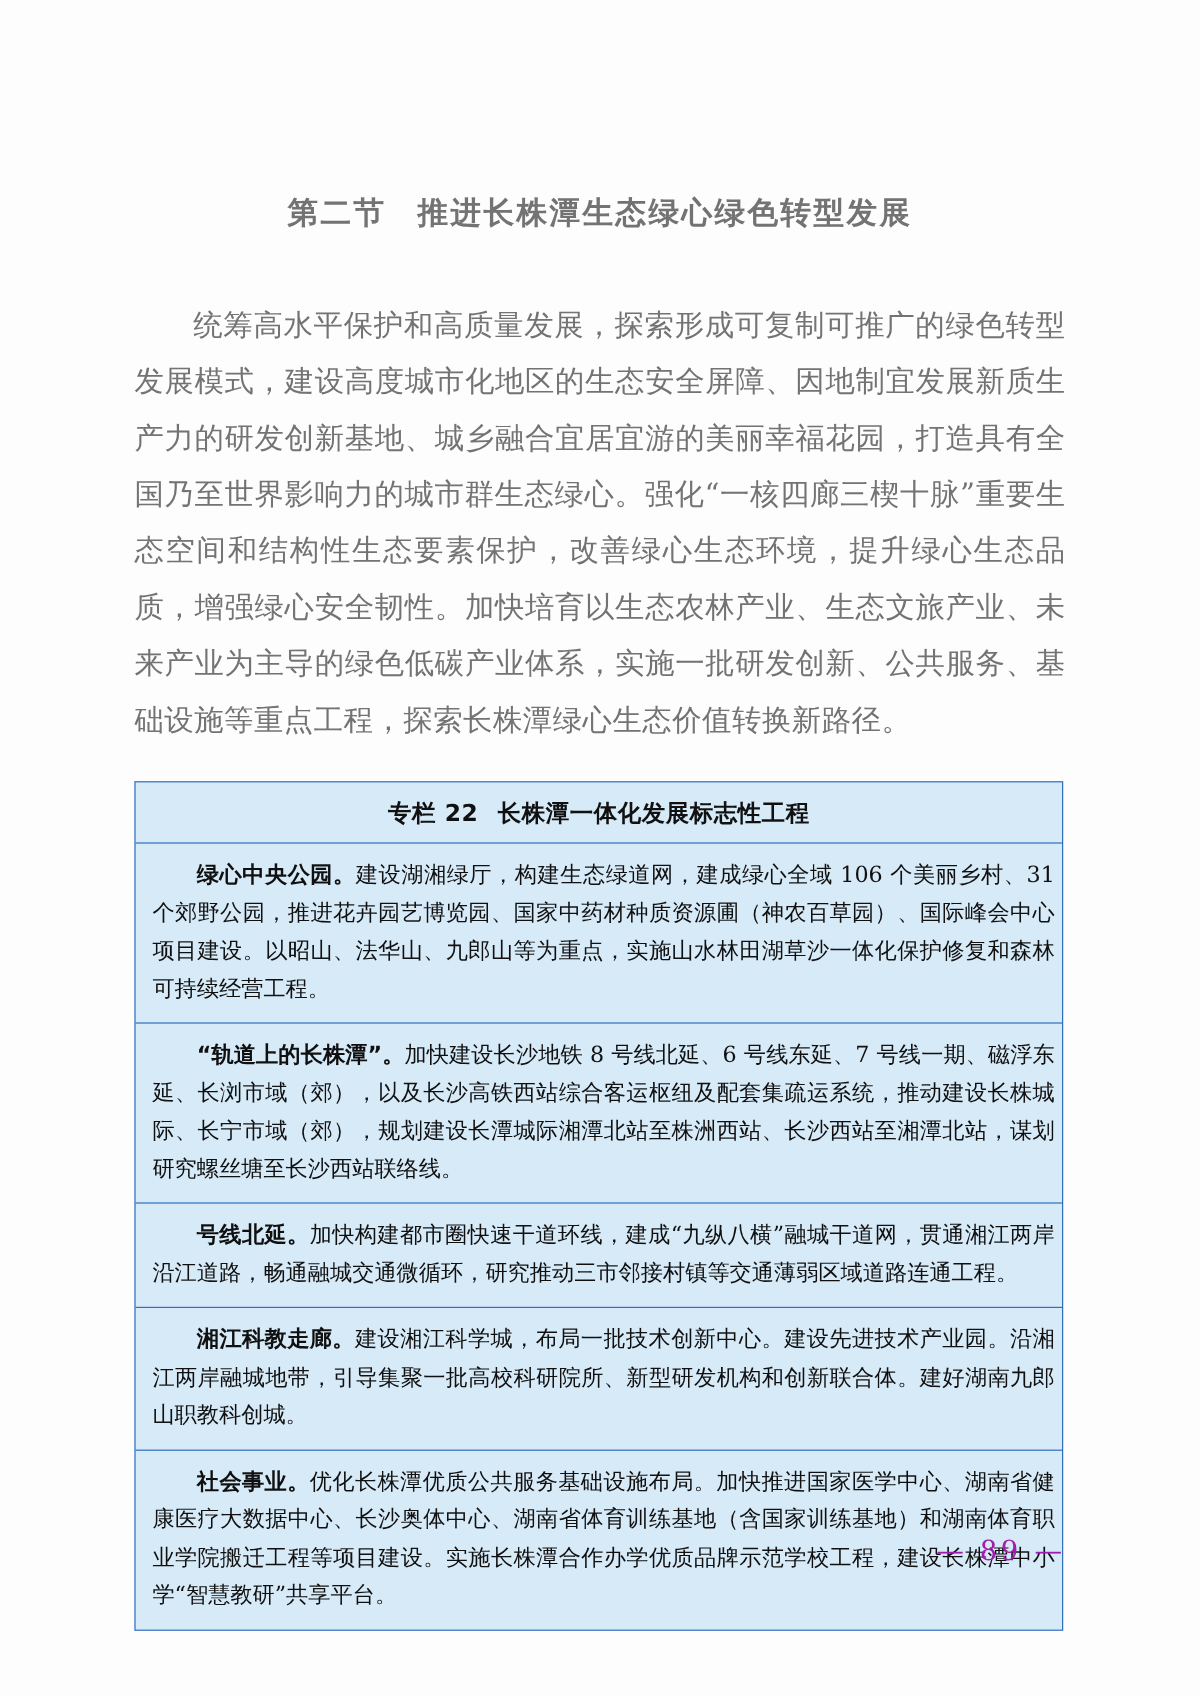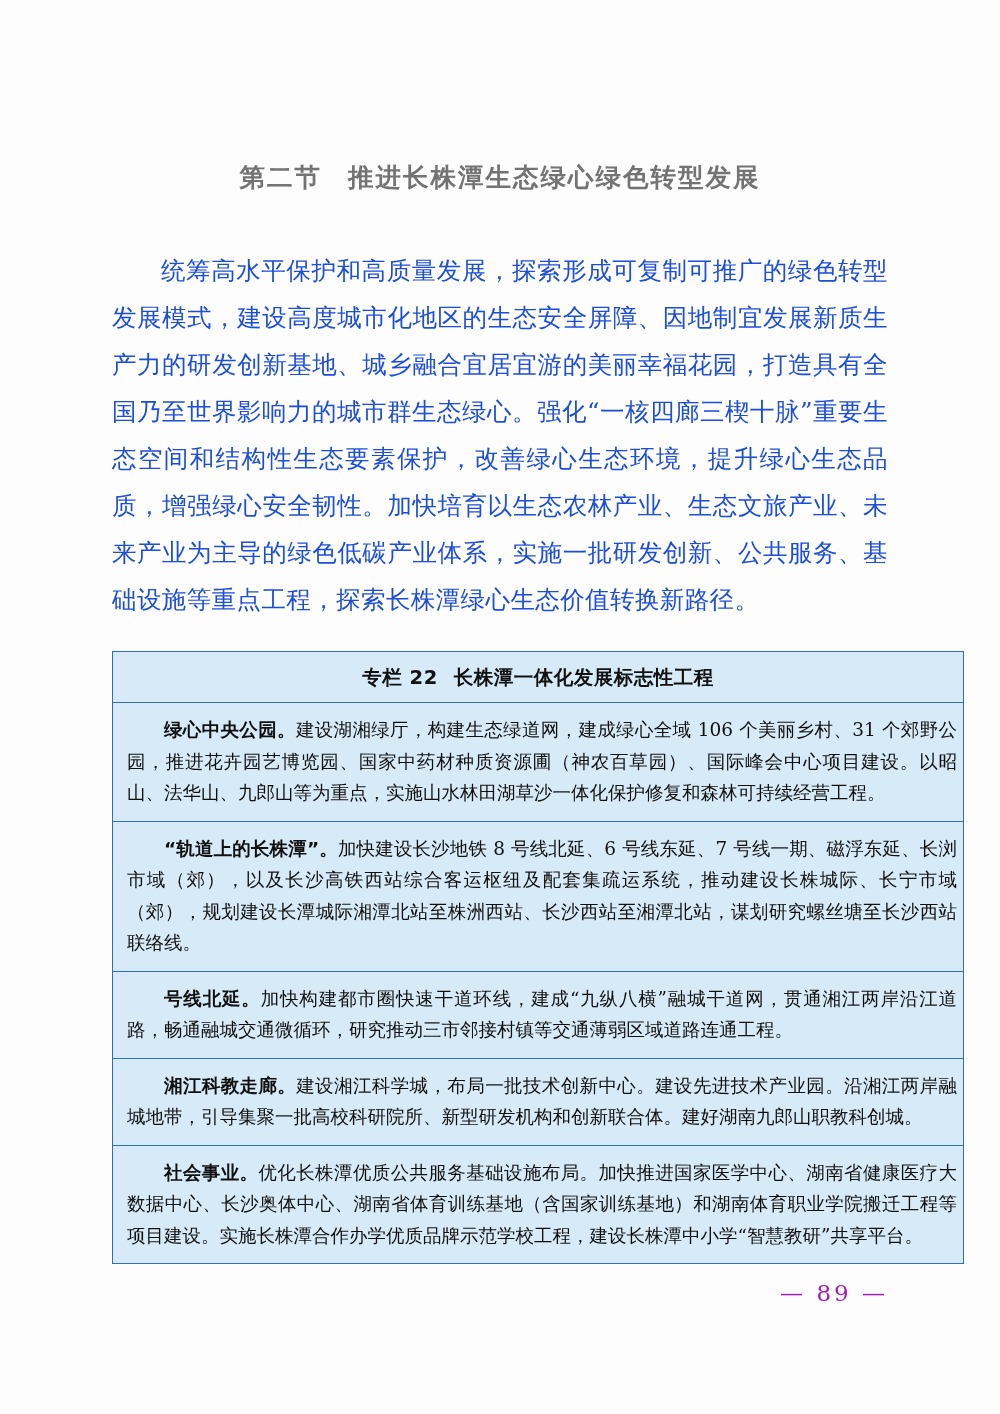--- a/index.html
+++ b/index.html
@@ -39,28 +39,28 @@
     width: 26px;
   }
   .body-text {
     margin-top: 52px;
     font-size: 24.5px;
     line-height: 47px;
     text-align: justify;
     text-justify: inter-ideograph;
     text-indent: 2em;
     letter-spacing: 0.4px;
-    color: #1d4ed8;
+    color: #737373;
   }
   
   .box {
     margin-top: 28px;
     border: 1px solid #2f6fbf;
     background: #d7eaf8;
-    width: 852px;
+    width: 774px;
     box-sizing: border-box;
   }
   .box-header {
     text-align: center;
     font-family: "DejaVu Sans", "Liberation Sans", sans-serif;
     font-weight: bold;
     font-size: 19.5px;
     letter-spacing: 0.5px;
     padding: 12px 0 11px 0;
     border-bottom: 1px solid #2f6fbf;

